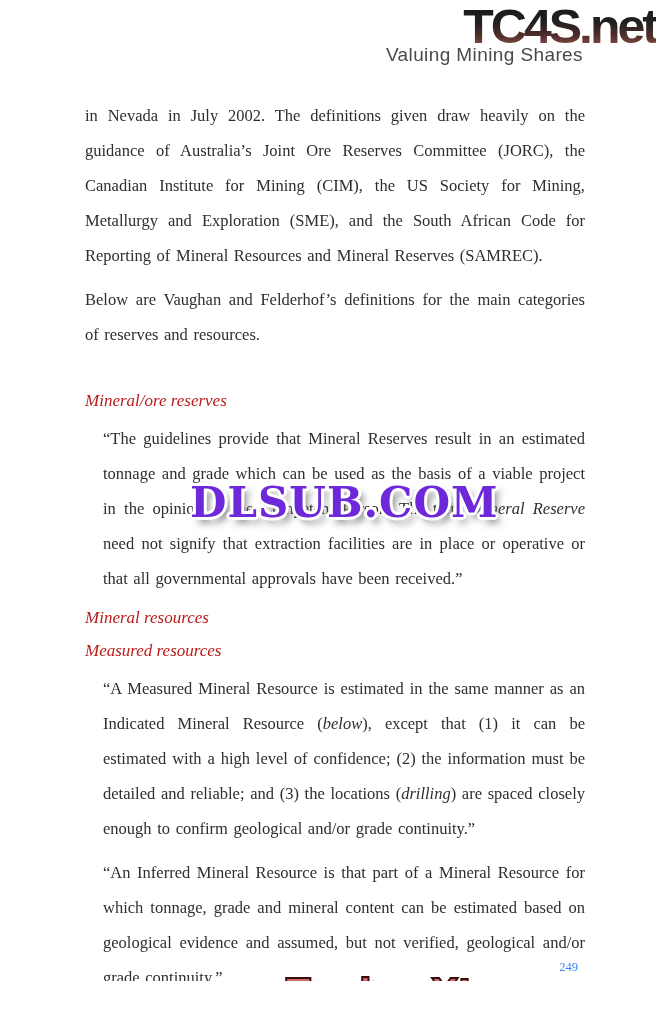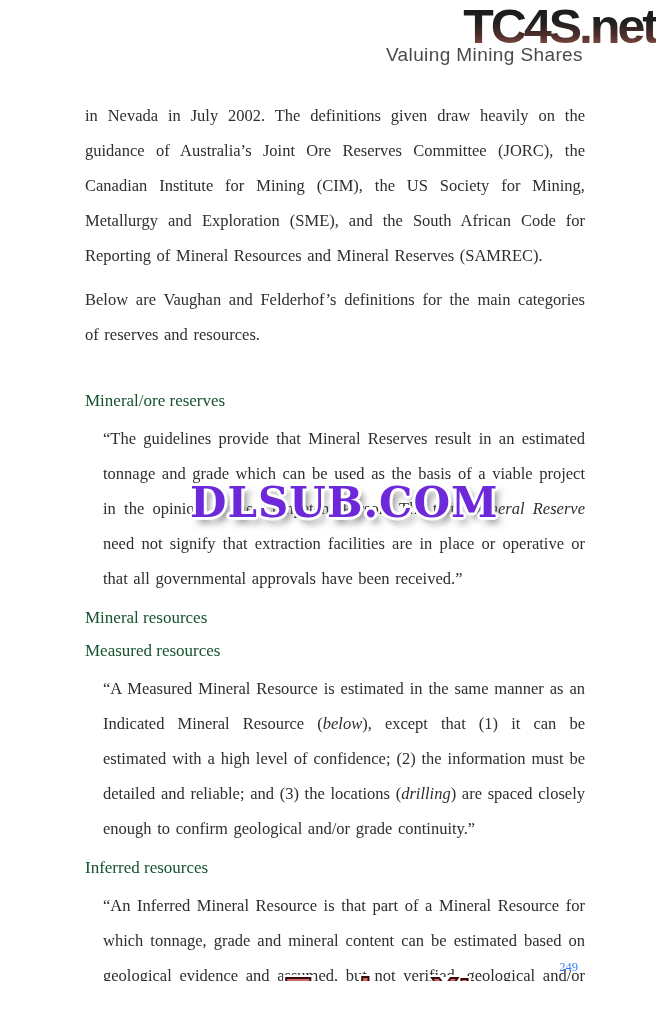--- a/index.html
+++ b/index.html
@@ -60,23 +60,24 @@
     text-align-last: left;
     margin: 0 0 9px 0;
     word-spacing: 1.5px;
   }
   .quote {
     margin-left: 18px;
   }
   .sec-heading {
     font-size: 17px;
     font-weight: normal;
+    font-style: italic;
     line-height: 25px;
     margin: 8px 0 8px 0;
-    color: #14532d;
+    color: #b91c1c;
   }
   .sec-heading.first { margin-top: 36px; }
   .it { font-style: italic; }
 
   
   .wm-mid {
     position: absolute;
     left: 190px;
     top: 482px;
     font-family: "DejaVu Serif", serif;
@@ -139,21 +140,20 @@
     <p class="para">Below are Vaughan and Felderhof’s definitions for the main categories of reserves and resources.</p>
 
     <h3 class="sec-heading first">Mineral/ore reserves</h3>
     <p class="para quote"><span>“The guidelines provide that Mineral Reserves result in an estimated tonnage and grade which can be used as the basis of a viable project in the opinion of the Competent Person. The term </span><span class="it">Mineral Reserve</span><span> need not signify that extraction facilities are in place or operative or that all governmental approvals have been received.”</span></p>
 
     <h3 class="sec-heading">Mineral resources</h3>
 
     <h3 class="sec-heading">Measured resources</h3>
     <p class="para quote"><span>“A Measured Mineral Resource is estimated in the same manner as an Indicated Mineral Resource (</span><span class="it">below</span><span>), except that (1) it can be estimated with a high level of confidence; (2) the information must be detailed and reliable; and (3) the locations (</span><span class="it">drilling</span><span>) are spaced closely enough to confirm geological and/or grade continuity.”</span></p>
 
-    <h3 class="sec-heading">Inferred resources</h3>
     <p class="para quote"><span>“An Inferred Mineral Resource is that part of a Mineral Resource for which tonnage, grade and mineral content can be estimated based on geological evidence and assumed, but not verified, geological and/or grade continuity.”</span></p>
 
   </div>
 
   <div class="wm-mid">DLSUB.COM</div>
 
   <div class="page-number">249</div>
 
   <div class="wm-bottom">TradersXtreme.com</div>
 

